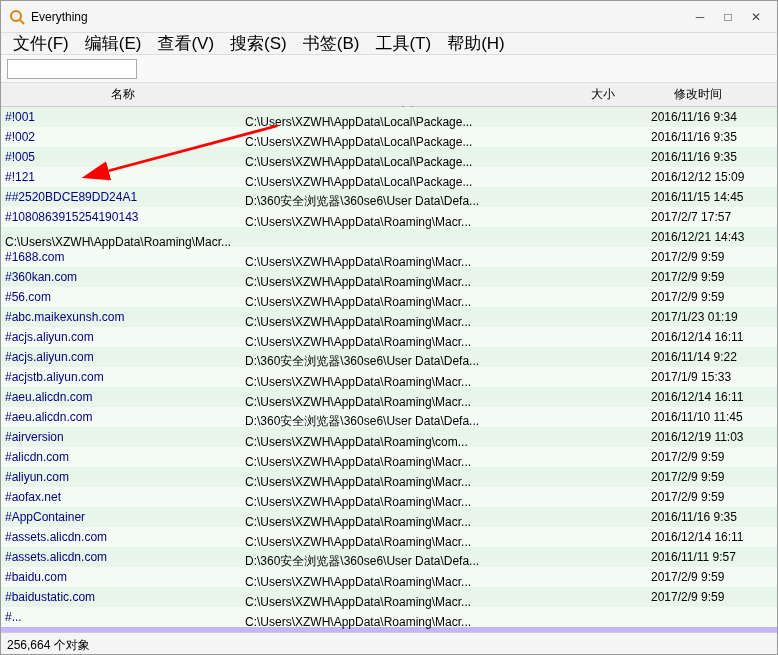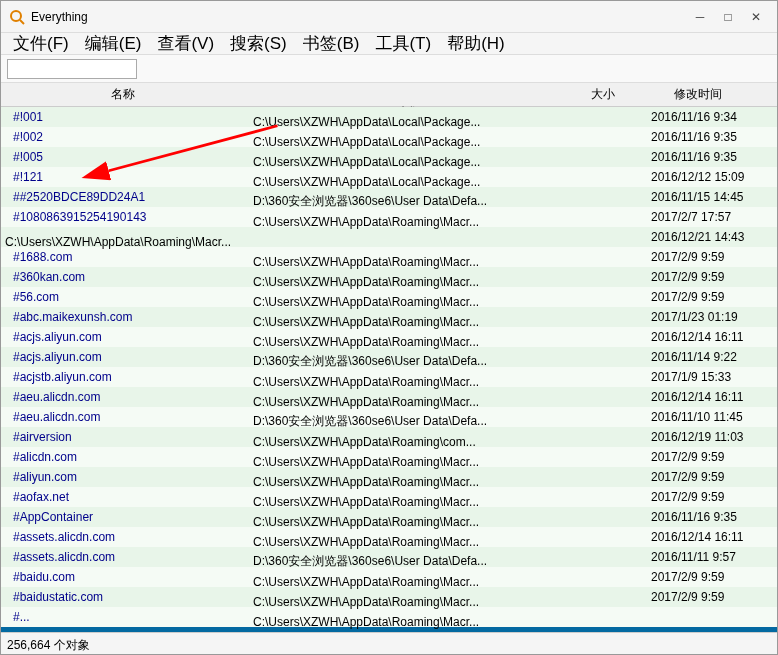--- a/index.html
+++ b/index.html
@@ -7,21 +7,21 @@
       font-family: 'Microsoft YaHei', SimSun, Arial, sans-serif;
       font-size: 12px;
       background: #f0f0f0;
       width: 778px;
       height: 655px;
       overflow: hidden;
     }
     .window {
       width: 778px;
       height: 655px;
-      background: #0369a1;
+      background: #c4b5fd;
       border: 1px solid #999;
       display: flex;
       flex-direction: column;
     }
     
     .title-bar {
       height: 32px;
       background: #f5f5f5;
       border-bottom: 1px solid #ddd;
       display: flex;
@@ -133,21 +133,20 @@
     }
     .table-row:nth-child(odd) { background: #e8f5e9; }
     .table-row:nth-child(even) { background: #f5fbf5; }
     .cell-name {
       width: 240px;
       padding-left: 4px;
       overflow: hidden;
       white-space: nowrap;
       text-overflow: ellipsis;
       color: #00008b;
-      margin-left: 8px;
     }
     .cell-path {
       flex: 1;
       padding-left: 4px;
       overflow: hidden;
       white-space: nowrap;
       text-overflow: ellipsis;
       color: #000;
       margin-top: 9px;
     }

